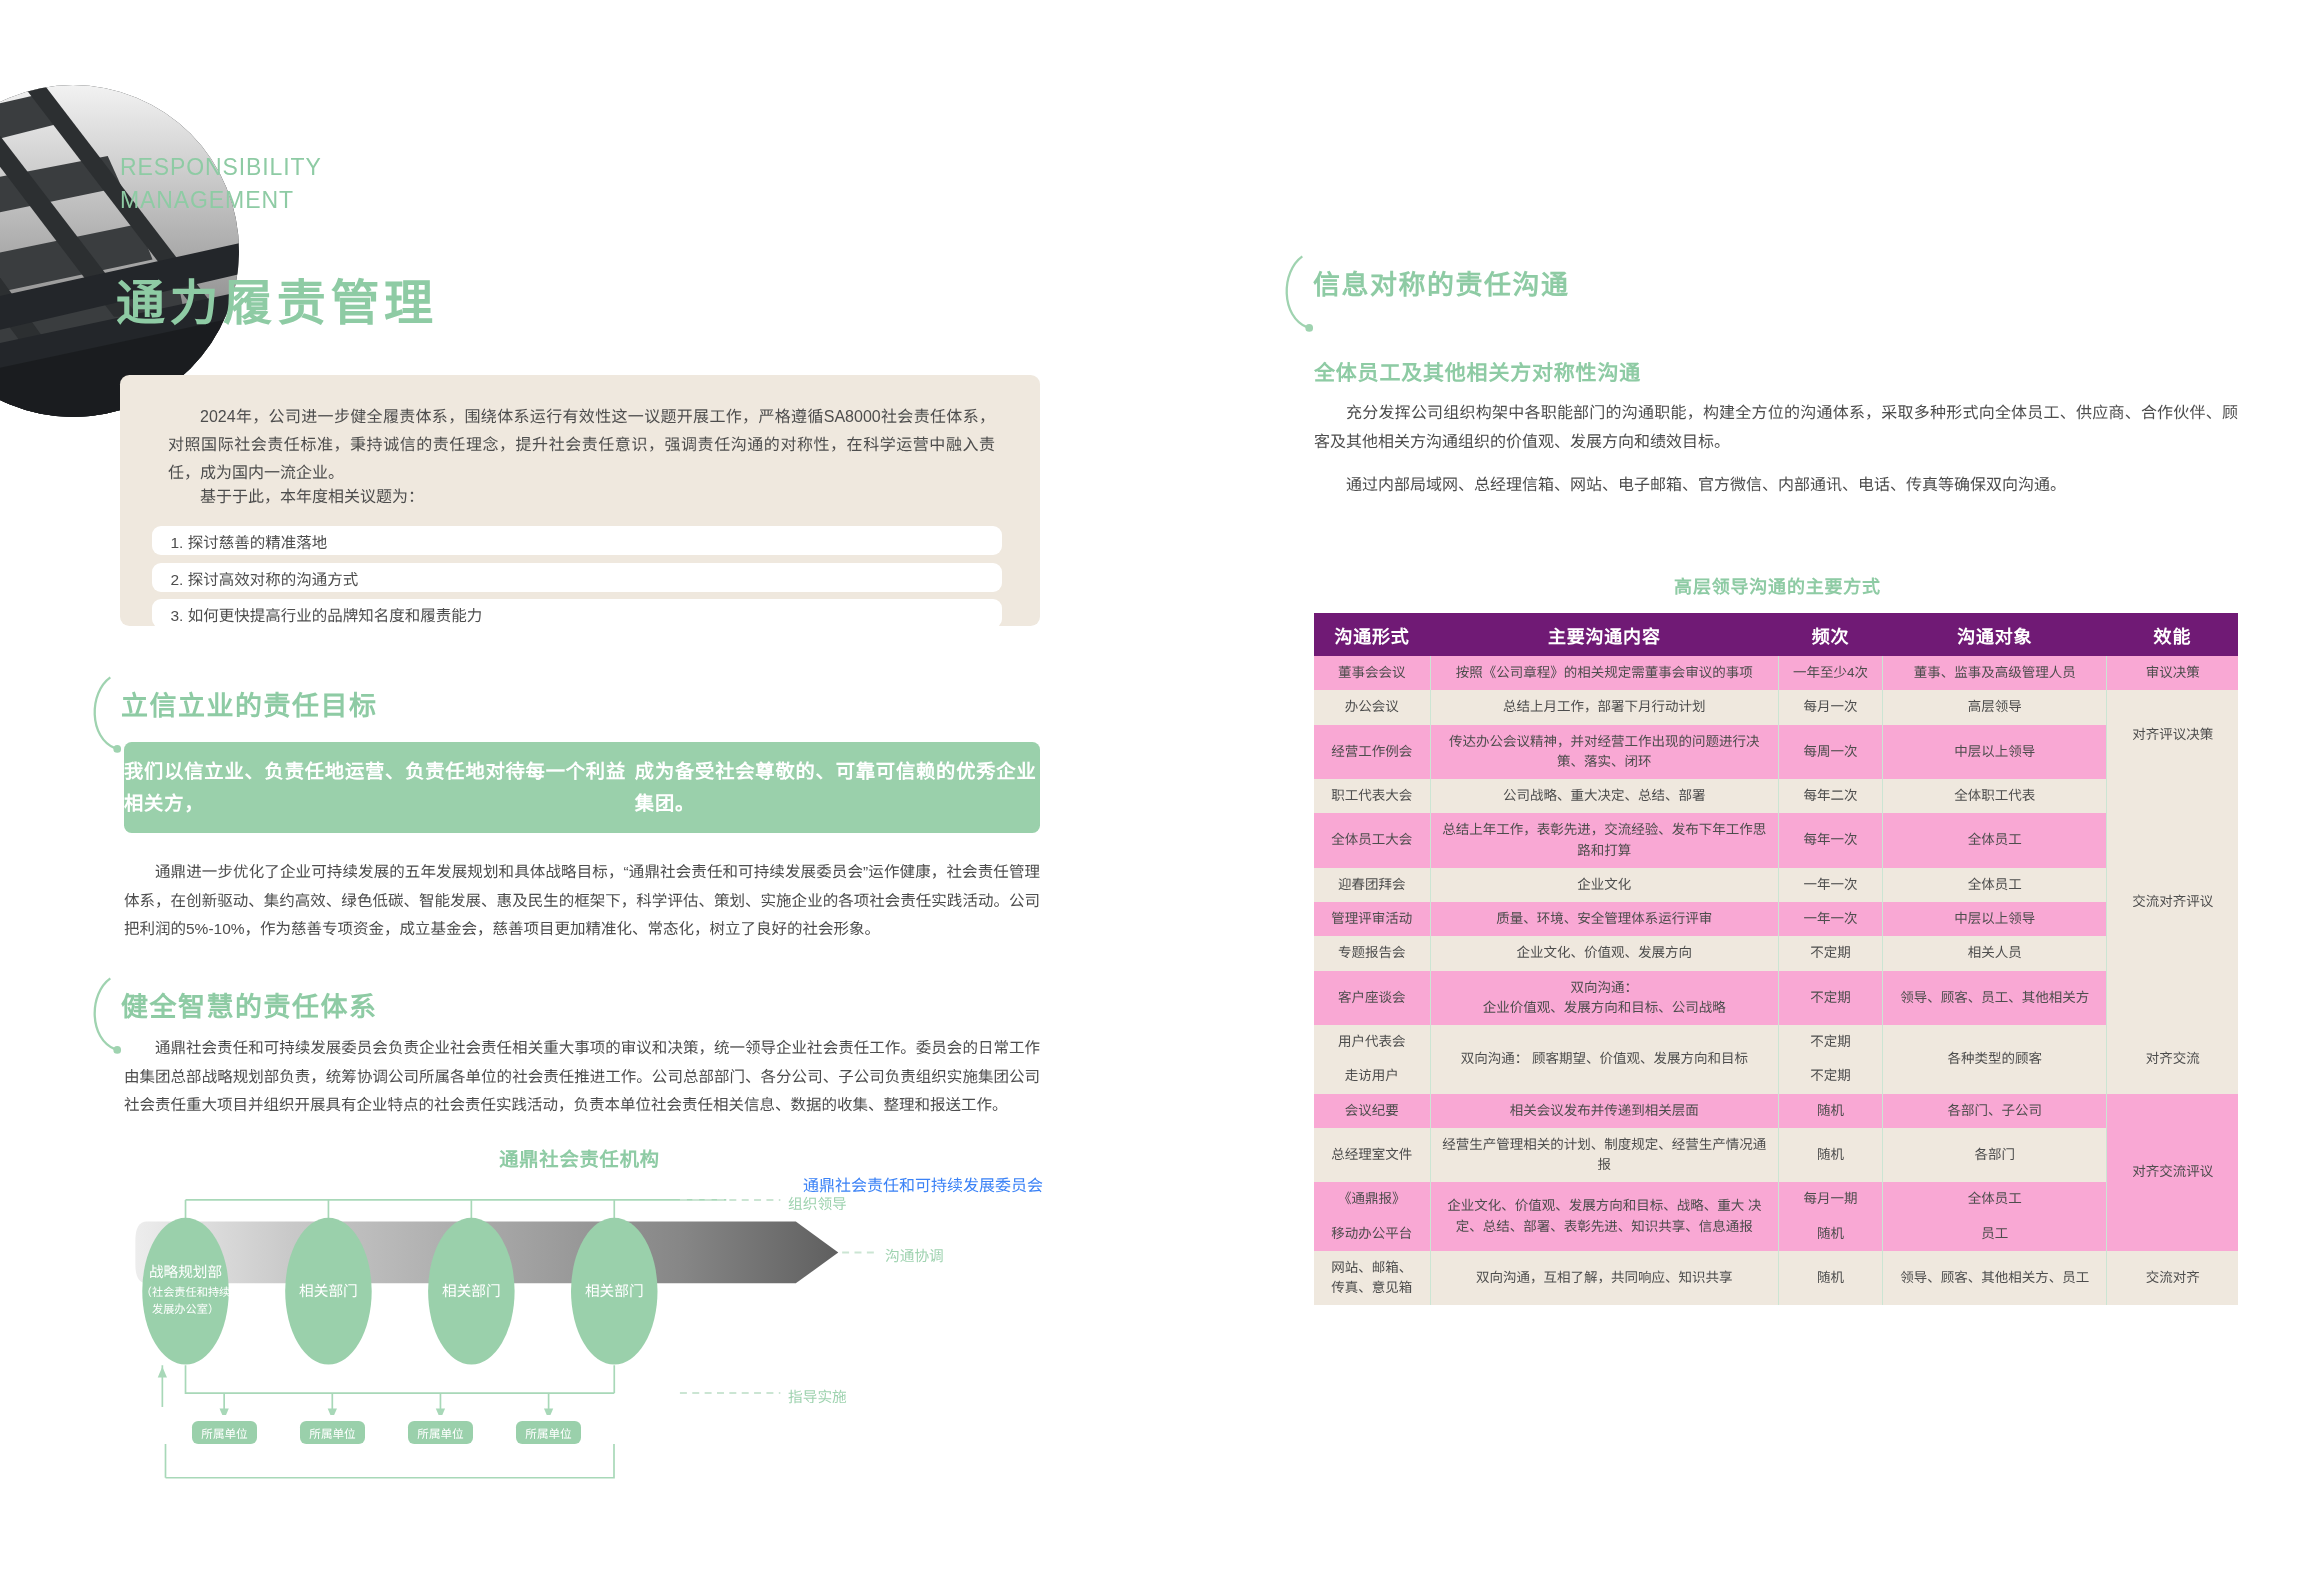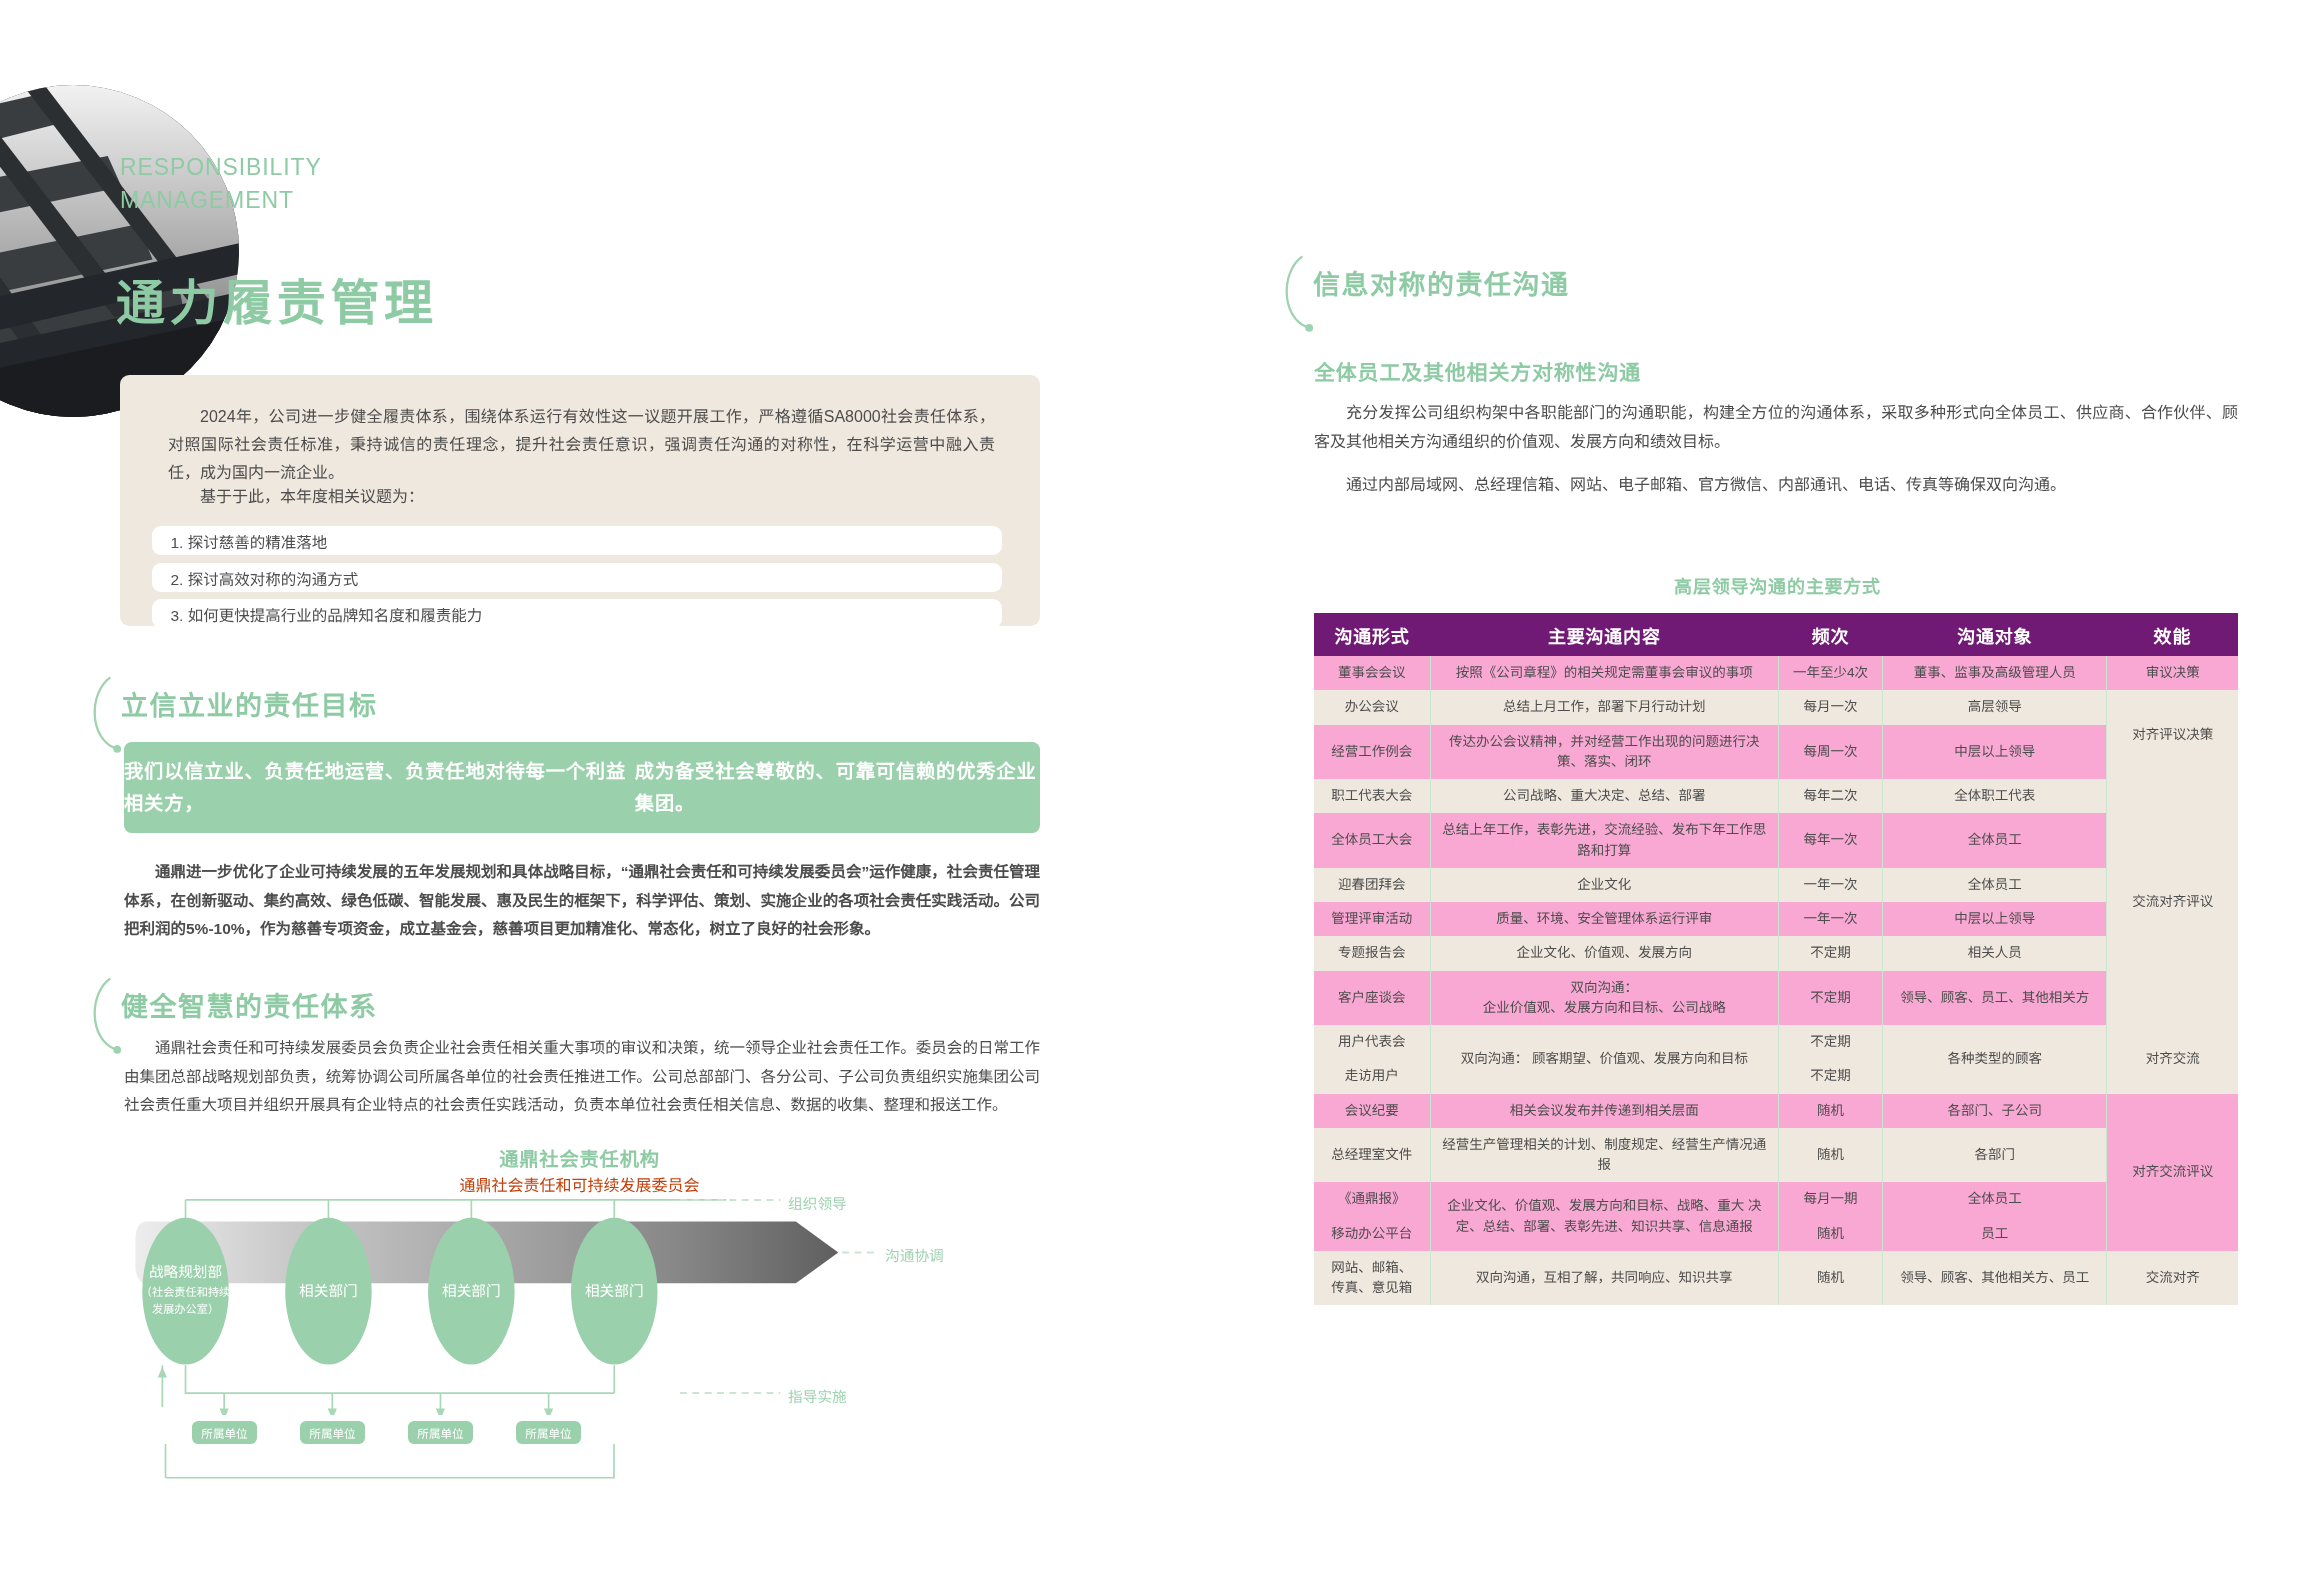--- a/index.html
+++ b/index.html
@@ -85,22 +85,22 @@
     color:#4d4d4d;text-align:justify;text-indent:2em;
   }
 
   
   .org{position:absolute;left:116px;top:1144px;width:927px;height:271px;}
   .org-title{
     position:absolute;left:0;right:0;top:0;text-align:center;
     font-size:19.3px;font-weight:600;color:#8ECBA4;letter-spacing:0.8px;
   }
   .org-sub{
-    position:absolute;left:0;right:0;top:28px;text-align:center;
-    font-size:16px;color:#c2410c;
+    position:absolute;left:0;right:0;top:28px;text-align:right;
+    font-size:16px;color:#3b82f6;
   }
   .org svg{position:absolute;left:0;top:0;}
   .org-legend{
     position:absolute;font-size:14.7px;color:#9FD3B0;white-space:nowrap;
   }
 
   
   .rc-p{
     position:absolute;font-size:16px;line-height:1.8;
     color:#4d4d4d;text-align:justify;text-indent:2em;
@@ -201,21 +201,21 @@
       <circle cx="39" cy="87" r="5"></circle>
     </svg>
     <div class="txt">立信立业的责任目标</div>
   </div>
 
   <div class="pledge">
     <div>我们以信立业、负责任地运营、负责任地对待每一个利益相关方，</div>
     <div>成为备受社会尊敬的、可靠可信赖的优秀企业集团。</div>
   </div>
 
-  <div class="body-p" style="left:124px;top:858px;width:916px;font-weight:bold;">通鼎进一步优化了企业可持续发展的五年发展规划和具体战略目标，“通鼎社会责任和可持续发展委员会”运作健康，社会责任管理体系，在创新驱动、集约高效、绿色低碳、智能发展、惠及民生的框架下，科学评估、策划、实施企业的各项社会责任实践活动。公司把利润的5%-10%，作为慈善专项资金，成立基金会，慈善项目更加精准化、常态化，树立了良好的社会形象。</div>
+  <div class="body-p" style="left:124px;top:858px;width:916px;">通鼎进一步优化了企业可持续发展的五年发展规划和具体战略目标，“通鼎社会责任和可持续发展委员会”运作健康，社会责任管理体系，在创新驱动、集约高效、绿色低碳、智能发展、惠及民生的框架下，科学评估、策划、实施企业的各项社会责任实践活动。公司把利润的5%-10%，作为慈善专项资金，成立基金会，慈善项目更加精准化、常态化，树立了良好的社会形象。</div>
 
   <div class="sec-head" style="left:87px;top:983px;">
     <svg class="arc" viewBox="0 0 80 130">
       <path d="M30 -6 C 2 14, 2 72, 36 86"></path>
       <circle cx="39" cy="87" r="5"></circle>
     </svg>
     <div class="txt">健全智慧的责任体系</div>
   </div>
 
   <div class="body-p" style="left:124px;top:1034px;width:916px;">通鼎社会责任和可持续发展委员会负责企业社会责任相关重大事项的审议和决策，统一领导企业社会责任工作。委员会的日常工作由集团总部战略规划部负责，统筹协调公司所属各单位的社会责任推进工作。公司总部部门、各分公司、子公司负责组织实施集团公司社会责任重大项目并组织开展具有企业特点的社会责任实践活动，负责本单位社会责任相关信息、数据的收集、整理和报送工作。</div>

